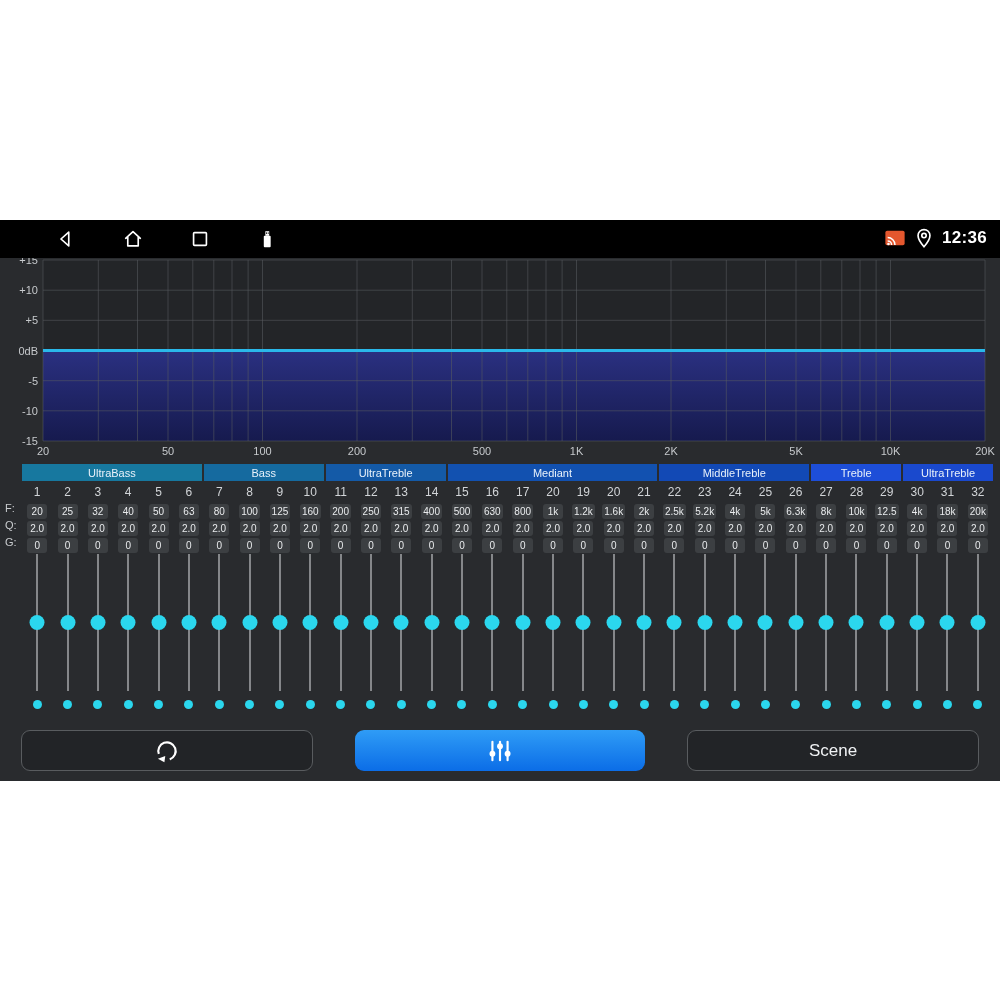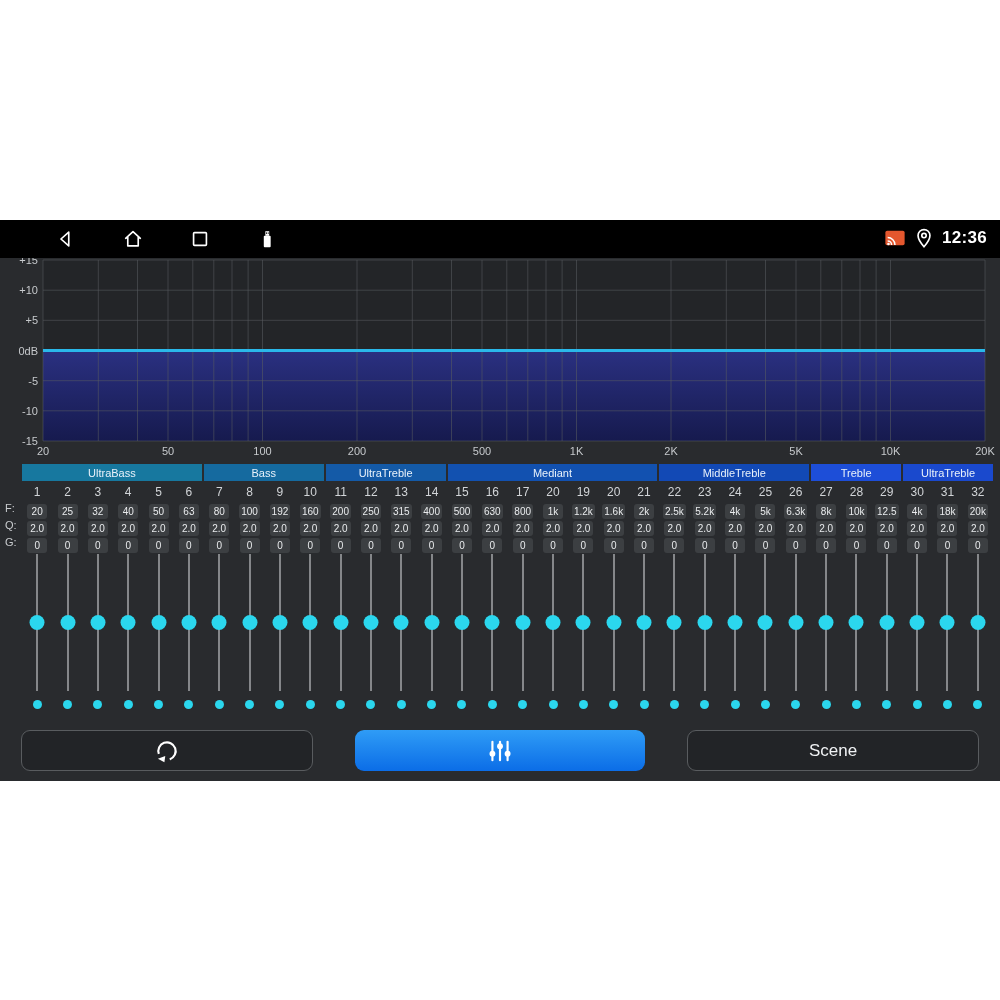--- a/index.html
+++ b/index.html
@@ -205,21 +205,21 @@
     <div class="chan-row chip-row" id="fRow">
       <span class="row-label">F:</span>
     <div class="cell"><span class="chip">20</span></div>
         <div class="cell"><span class="chip">25</span></div>
         <div class="cell"><span class="chip">32</span></div>
         <div class="cell"><span class="chip">40</span></div>
         <div class="cell"><span class="chip">50</span></div>
         <div class="cell"><span class="chip">63</span></div>
         <div class="cell"><span class="chip">80</span></div>
         <div class="cell"><span class="chip">100</span></div>
-        <div class="cell"><span class="chip">192</span></div>
+        <div class="cell"><span class="chip">125</span></div>
         <div class="cell"><span class="chip">160</span></div>
         <div class="cell"><span class="chip">200</span></div>
         <div class="cell"><span class="chip">250</span></div>
         <div class="cell"><span class="chip">315</span></div>
         <div class="cell"><span class="chip">400</span></div>
         <div class="cell"><span class="chip">500</span></div>
         <div class="cell"><span class="chip">630</span></div>
         <div class="cell"><span class="chip">800</span></div>
         <div class="cell"><span class="chip">1k</span></div>
         <div class="cell"><span class="chip">1.2k</span></div>

